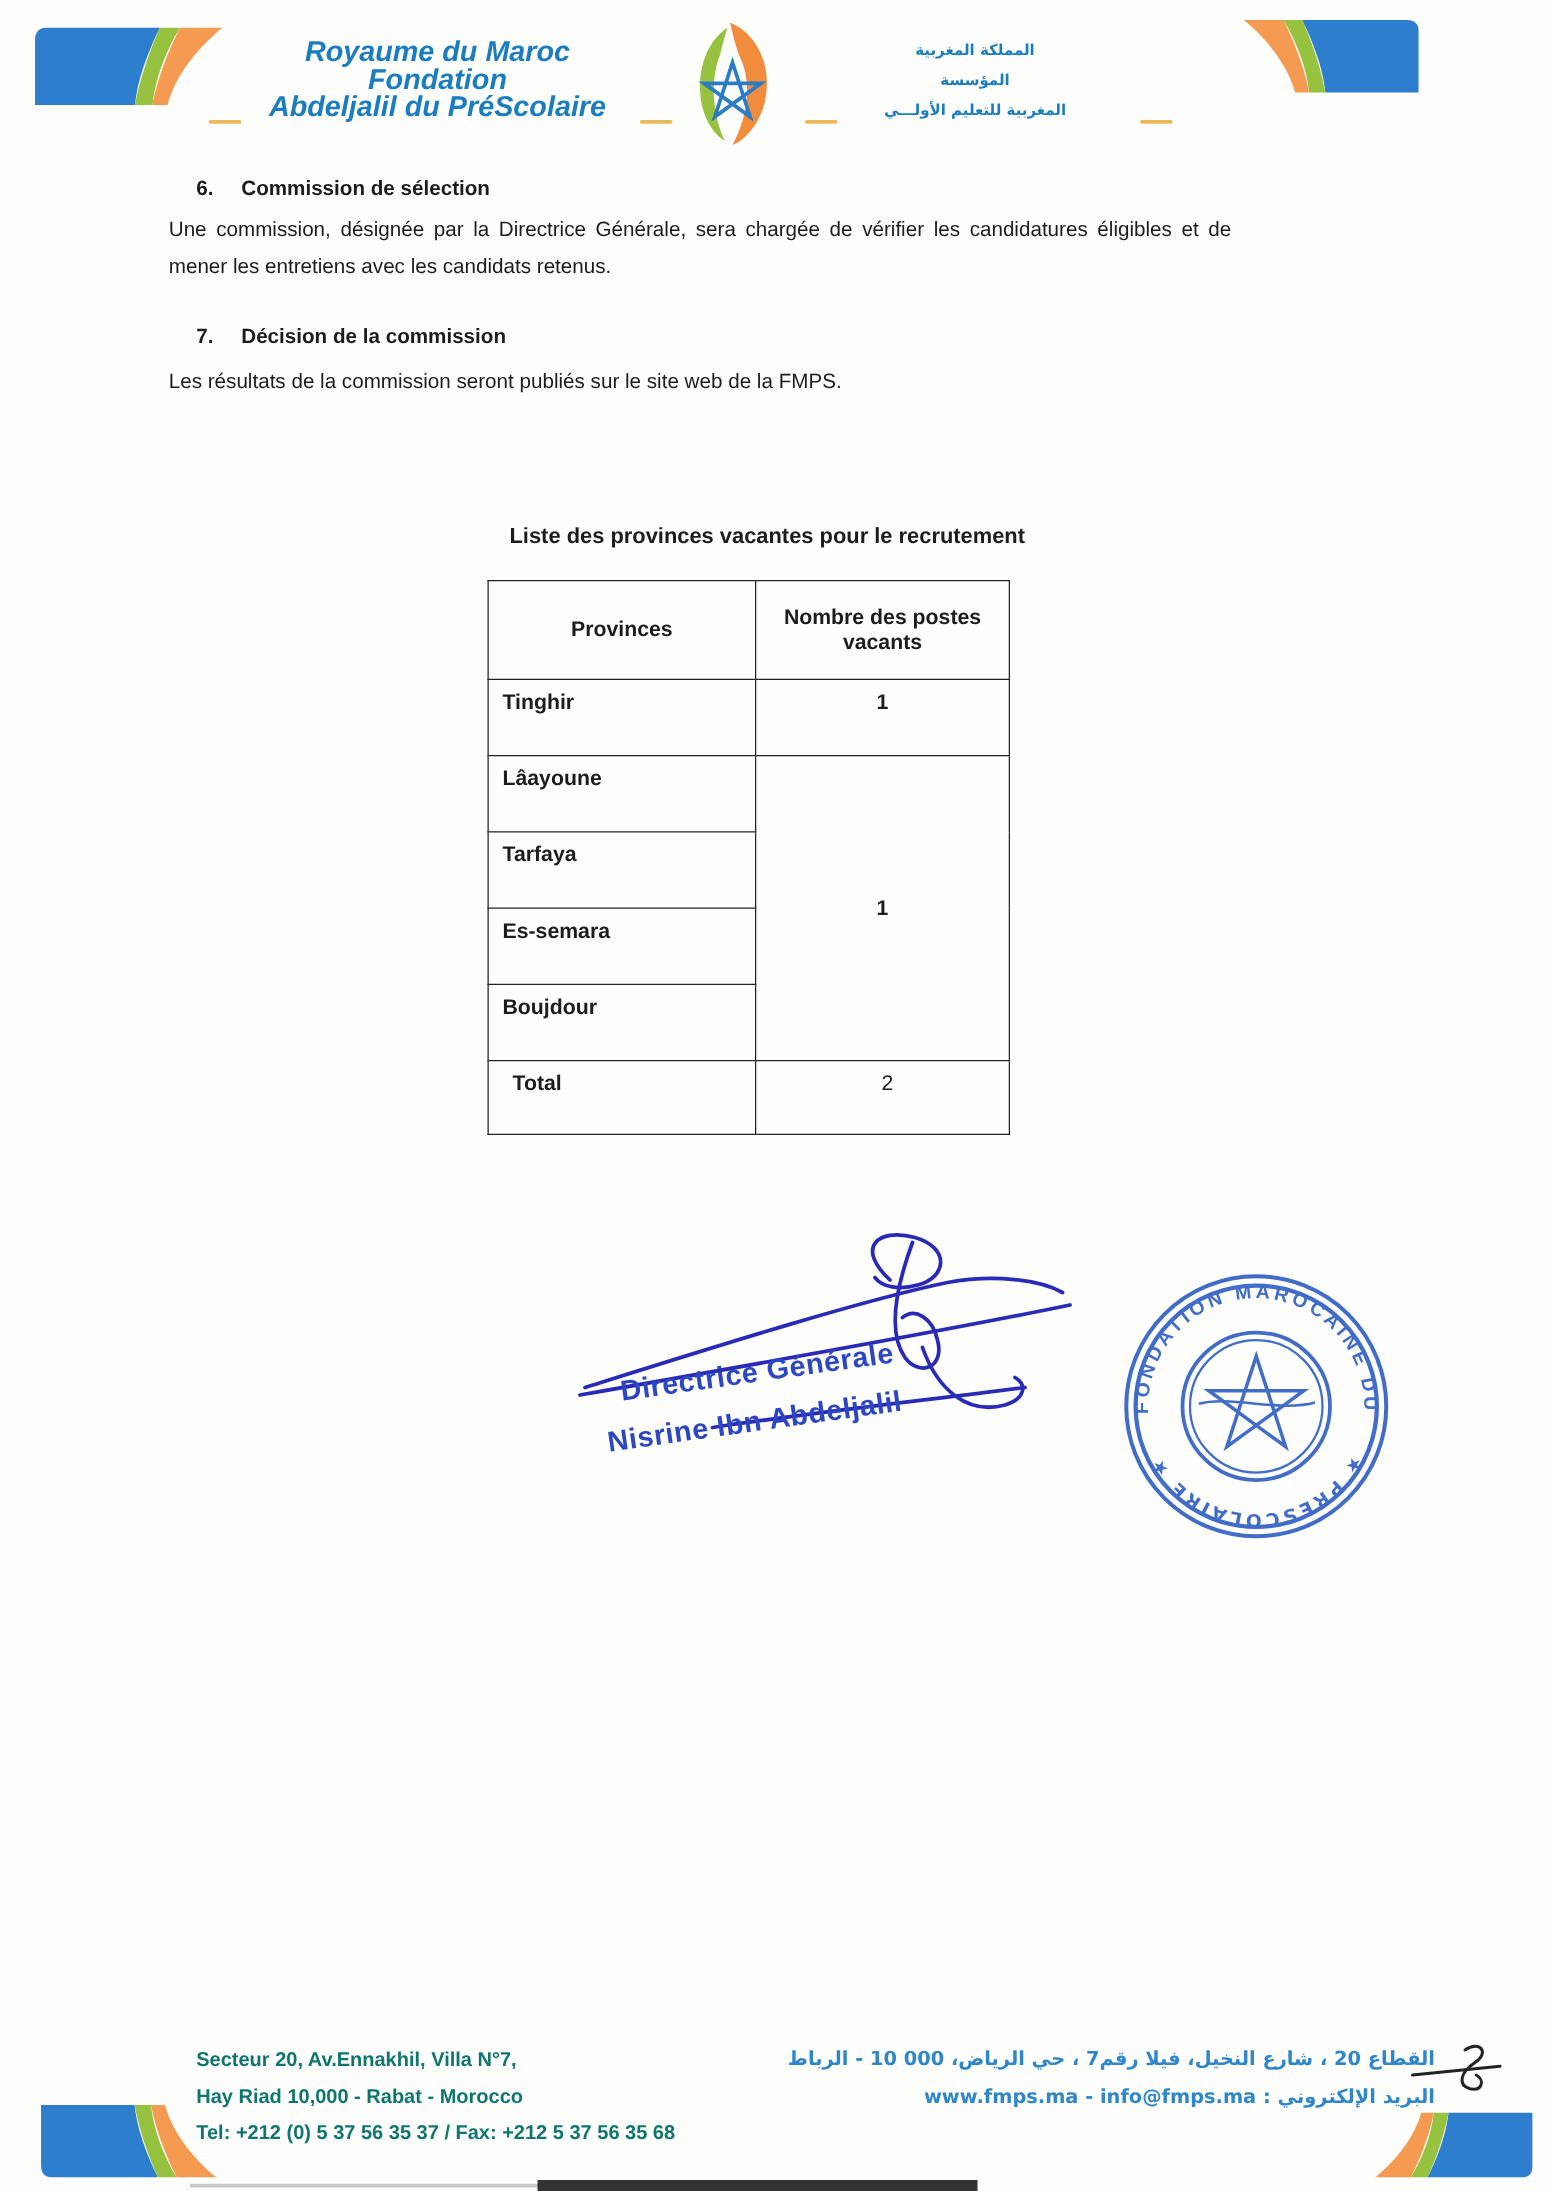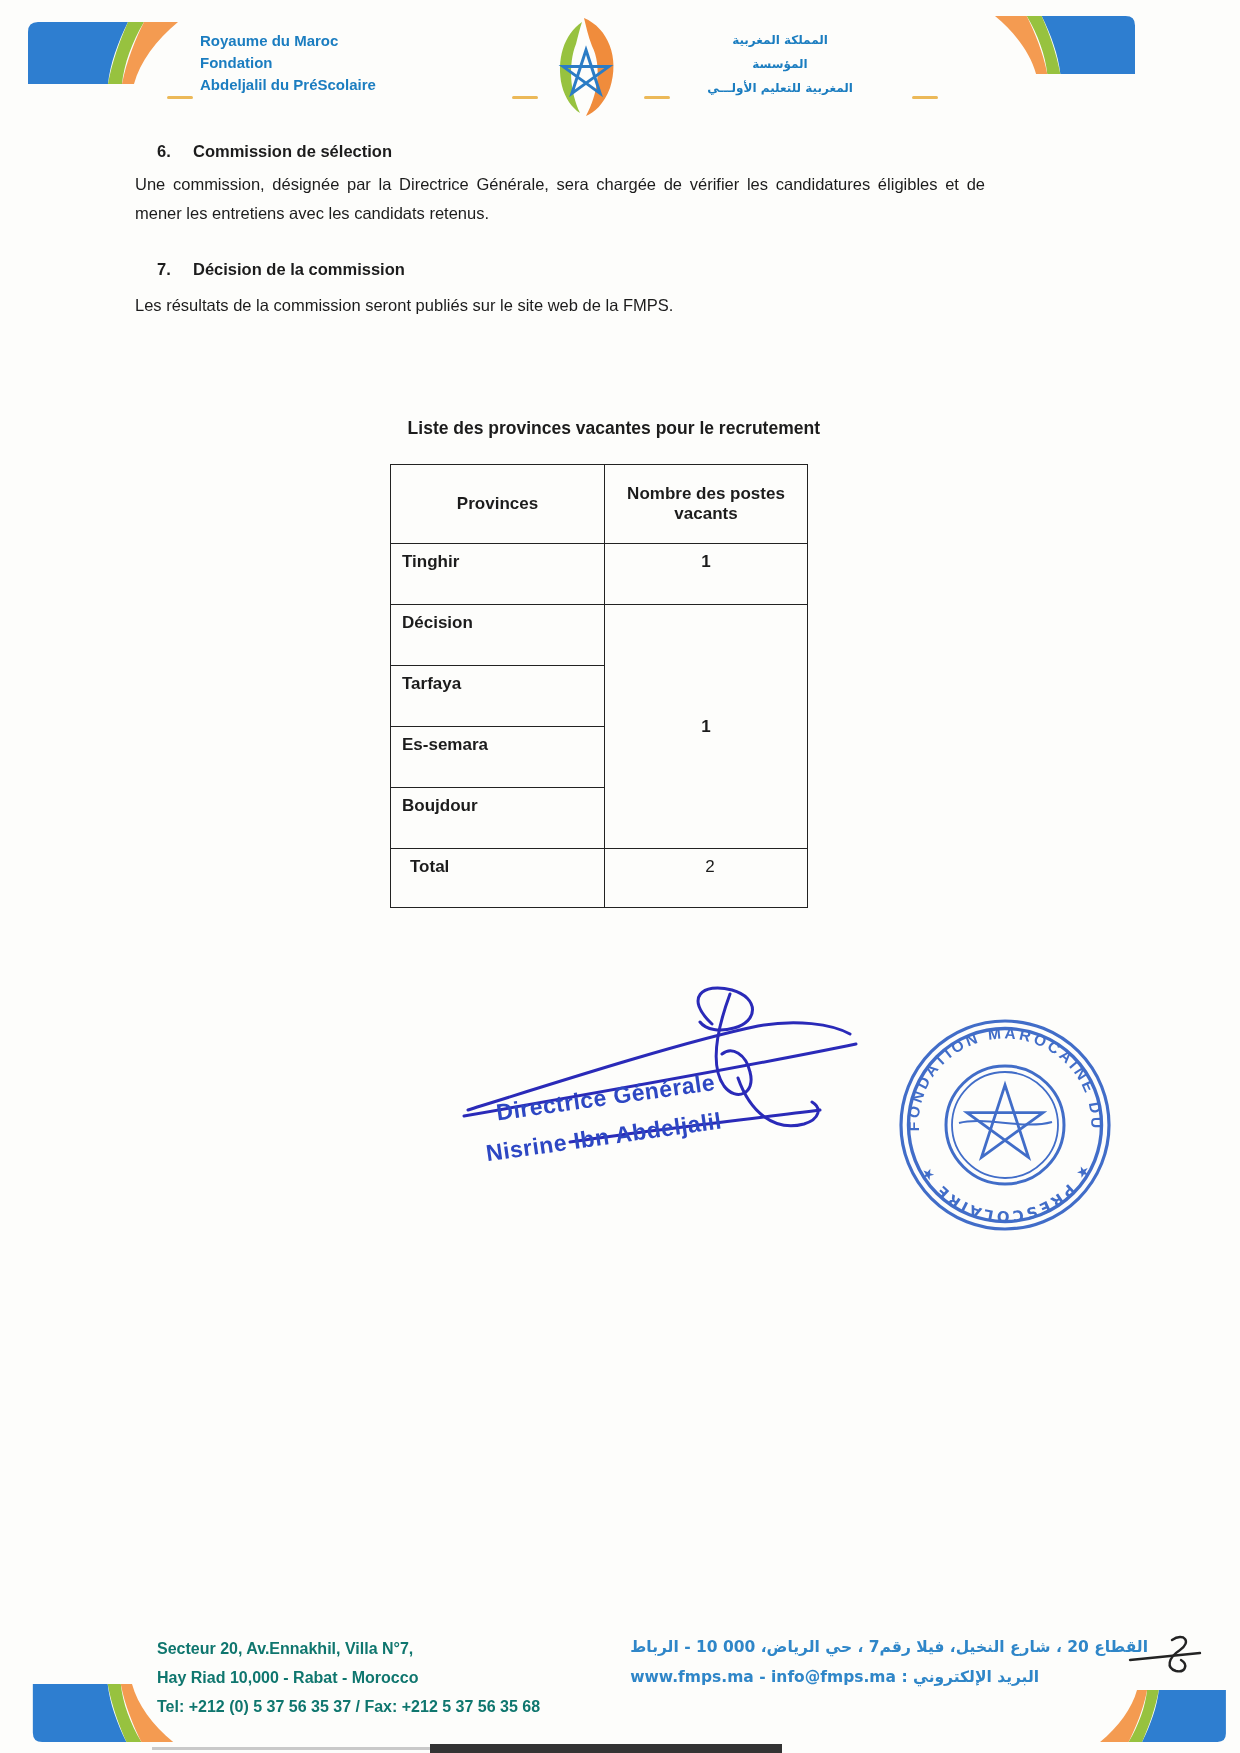--- a/index.html
+++ b/index.html
@@ -1,21 +1,21 @@
 <!DOCTYPE html>
 <html><head>
 <meta charset="utf-8">
 <style>
   html,body{margin:0;padding:0;background:#888;}
   .page{position:relative;width:1240px;height:1753px;margin:0 auto;background:#fdfdfb;overflow:hidden;
         font-family:"Liberation Sans", sans-serif;color:#1c1c1c;}
   
   .corner{position:absolute;}
-  .hdr-fr{position:absolute;left:200px;top:30px;width:300px;
-          color:#1b7dc0;font-weight:bold;font-size:15px;line-height:22px;}
+  .hdr-fr{position:absolute;left:200px;top:30px;width:300px;text-align:center;
+          color:#1b7dc0;font-weight:bold;font-size:23px;line-height:22px;font-style:italic;}
   .hdr-ar{position:absolute;left:660px;top:28px;width:240px;text-align:center;direction:rtl;
           color:#1b7dc0;font-weight:bold;font-size:12px;line-height:24px;
           font-family:"DejaVu Sans", sans-serif;}
   .dash{position:absolute;height:3px;width:26px;background:#ecb958;border-radius:2px;}
   .logo{position:absolute;left:550px;top:16px;}
   
   .sec{position:absolute;left:157px;font-weight:bold;font-size:16.5px;}
   .sec .n{display:inline-block;width:14px;}
   .sec .t{margin-left:22px;text-align:right;}
   .para{position:absolute;left:135px;width:850px;font-size:16.5px;line-height:29px;text-align:justify;}
@@ -34,21 +34,21 @@
   
   .sig-svg{position:absolute;left:450px;top:982px;}
   .sig-text{position:absolute;left:478px;top:1096px;color:#2d47c3;font-size:23px;font-weight:600;
             letter-spacing:.5px;line-height:39px;transform:rotate(-8deg);transform-origin:left top;}
   .sig-text .l1{margin-left:16px;}
   .stamp{position:absolute;left:882px;top:1002px;opacity:.92;}
   .paraph{position:absolute;left:1126px;top:1630px;}
   
   .ft-fr{position:absolute;left:157px;top:1634px;color:#0f766e;font-weight:bold;
          font-size:16px;line-height:29px;}
-  .ft-ar{position:absolute;right:92px;top:1632px;direction:rtl;text-align:left;color:#2f86c8;
+  .ft-ar{position:absolute;right:92px;top:1632px;direction:rtl;text-align:right;color:#2f86c8;
          font-weight:bold;font-size:15.5px;line-height:30px;font-family:"DejaVu Sans", sans-serif;margin-left:48px;}
   .ft-ar .num{direction:ltr;unicode-bidi:isolate;}
   .scan-bar{position:absolute;left:430px;top:1744px;width:352px;height:9px;background:#333;}
   .scan-smudge{position:absolute;left:152px;top:1747px;width:280px;height:3px;background:#c9c9c9;}
 </style>
 </head>
 <body>
 
 <div class="page">
 
@@ -109,21 +109,21 @@
     <tbody>
         <tr class="hdr">
       <td class="c1">Provinces</td>
       <td class="c2">Nombre des postes vacants</td>
     </tr>
     <tr class="row">
       <td class="c1">Tinghir</td>
       <td class="c2">1</td>
     </tr>
     <tr class="row">
-      <td class="c1">Décision</td>
+      <td class="c1">Lâayoune</td>
       <td class="c2 mid" rowspan="4">1</td>
     </tr>
     <tr class="row">
       <td class="c1">Tarfaya</td>
     </tr>
     <tr class="row">
       <td class="c1">Es-semara</td>
     </tr>
     <tr class="row">
       <td class="c1">Boujdour</td>

